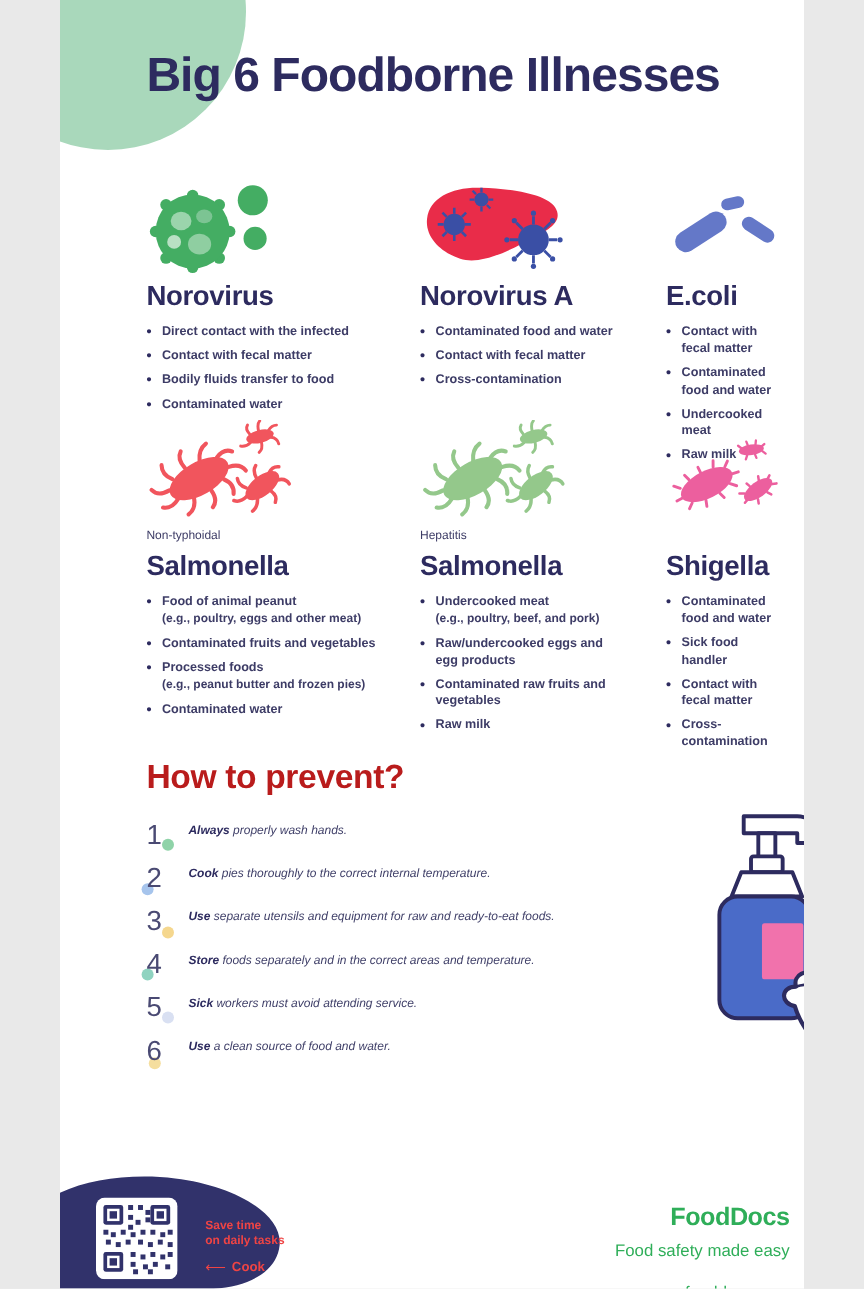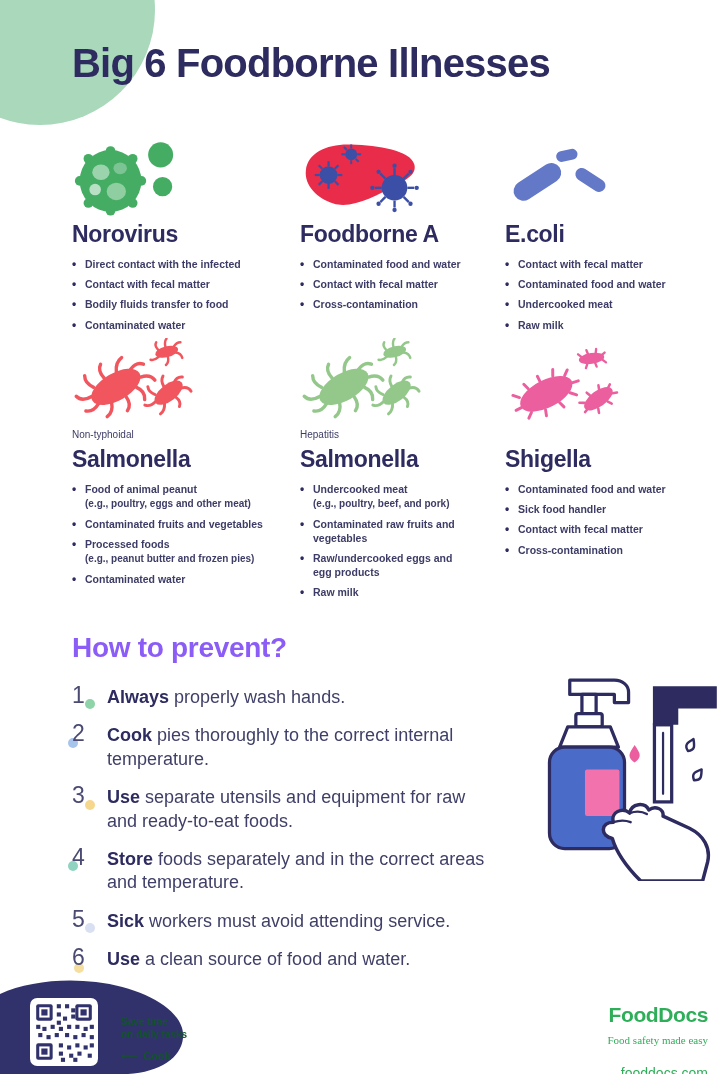--- a/index.html
+++ b/index.html
@@ -1,70 +1,70 @@
 <!DOCTYPE html>
 <html><head>
 <meta charset="utf-8">
 <style>
   html,body{margin:0;padding:0;background:#e9e9e9;}
   .poster{
-    position:relative;width:720px;height:1074px;margin:0 auto;background:#ffffff;
+    position:relative;width:620px;height:1074px;margin:0 auto;background:#ffffff;
     overflow:hidden;font-family:"Liberation Sans",sans-serif;color:#3D3C66;
   }
   .mint-circle{position:absolute;left:-75px;top:-105px;width:230px;height:230px;
     border-radius:50%;background:#A9D8BB;z-index:0;}
   h1.title{position:absolute;left:72px;top:40px;margin:0;z-index:1;
     font-size:40px;line-height:1.15;font-weight:800;letter-spacing:-0.8px;color:#2D2B5F;}
 
   
-  .sections{position:absolute;top:136px;left:0;right:0;display:grid;
+  .sections{position:absolute;top:148px;left:0;right:0;display:grid;
     grid-template-columns:228px 205px auto;padding:0 18px 0 72px;z-index:1;}
   .cell{min-width:0;}
   .cell.r1{height:202px;}
   .icon-zone{display:flex;align-items:flex-end;height:80px;}
   .icon-zone.r2{height:86px;}
   .icon-zone svg{display:block;}
   .sublabel{min-height:13px;font-size:10px;line-height:13px;color:#3D3C66;margin-top:4px;}
   h2.section-title{margin:5px 0 0;font-size:23px;font-weight:800;letter-spacing:-0.3px;color:#2D2B5F;}
   ul.bullets{list-style:none;margin:9px 0 0;padding:0;}
   ul.bullets li{position:relative;padding-left:13px;margin-bottom:6px;
     font-size:10.5px;line-height:1.35;font-weight:700;color:#3D3C66;}
   ul.bullets li::before{content:"•";position:absolute;left:0;top:-1px;font-size:12px;color:#2D2B5F;}
   ul.bullets .note{display:block;font-weight:700;font-size:10px;margin-top:1px;}
   .narrow ul.bullets{max-width:168px;}
 
   
   .prevent{position:absolute;left:72px;top:632px;width:480px;z-index:1;}
-  h2.prevent-heading{margin:0;font-size:28px;font-weight:800;letter-spacing:-0.3px;color:#8b5cf6;}
+  h2.prevent-heading{margin:0;font-size:28px;font-weight:800;letter-spacing:-0.3px;color:#b91c1c;}
   ol.steps{list-style:none;margin:20px 0 0;padding:0;}
   ol.steps li{position:relative;z-index:0;display:flex;gap:17px;align-items:flex-start;margin-bottom:13px;}
   .num{position:relative;flex:0 0 18px;font-size:23px;line-height:1;color:#4A4A73;font-weight:400;}
   .num::before{content:"";position:absolute;width:10px;height:10px;border-radius:50%;z-index:-1;}
   ol.steps li:nth-child(1) .num::before{background:#8FD3A8;right:-5px;bottom:-2px;}
   ol.steps li:nth-child(2) .num::before{background:#A6C4EC;left:-4px;bottom:-3px;}
   ol.steps li:nth-child(3) .num::before{background:#F5D78E;right:-5px;bottom:-3px;}
   ol.steps li:nth-child(4) .num::before{background:#8FD3C0;left:-4px;bottom:-2px;}
   ol.steps li:nth-child(5) .num::before{background:#D9E0F2;right:-5px;bottom:-2px;}
   ol.steps li:nth-child(6) .num::before{background:#F5DE9E;left:2px;bottom:-4px;}
-  ol.steps p{margin:2px 0 0;max-width:380px;font-size:18px;line-height:1.3;color:#3F3F68;}
+  ol.steps p{margin:2px 0 0;max-width:380px;font-size:10px;line-height:1.3;color:#3F3F68;font-style:italic;}
   ol.steps strong{font-weight:700;color:#2D2B5F;}
 
   .handwash{position:absolute;left:528px;top:666px;width:190px;z-index:1;}
 
   
   .footer-blob{position:absolute;left:0;top:978px;width:200px;height:96px;z-index:1;}
   .qr{position:absolute;left:30px;top:998px;z-index:2;}
-  .footer-left-text{position:absolute;left:121px;top:1015px;z-index:2;color:#14532d;}
+  .footer-left-text{position:absolute;left:121px;top:1015px;z-index:2;color:#ef4444;}
   .save-time{font-size:10px;font-weight:700;line-height:1.3;}
   .scan-row{margin-top:9px;font-size:11px;display:flex;align-items:center;gap:5px;}
   .scan-arrow{font-size:12px;line-height:1;}
   .scan-label{font-weight:700;}
   .footer-right{position:absolute;right:12px;top:1003px;text-align:right;z-index:1;}
   .brand{font-size:21px;font-weight:800;letter-spacing:-0.4px;color:#2FAE59;}
-  .tagline{margin-top:7px;font-size:11px;color:#2FAE59;font-family:Liberation Serif, serif;}
+  .tagline{margin-top:7px;font-size:14px;color:#2FAE59;}
   .website{margin-top:19px;font-size:14px;color:#2FAE59;}
 </style>
 </head>
 <body>
 
 <div class="poster">
 
   <div class="mint-circle"></div>
   <h1 class="title">Big 6 Foodborne Illnesses</h1>
 
@@ -145,21 +145,21 @@
                   <circle cx="0" cy="-22.5" r="2.2"></circle>
                 <circle cx="16.2" cy="16.2" r="2.2"></circle>
                   <circle cx="-16.2" cy="16.2" r="2.2"></circle>
                 <circle cx="16.2" cy="-16.2" r="2.2"></circle>
                   <circle cx="-16.2" cy="-16.2" r="2.2"></circle>
               </g>
             </g>
           </g>
         </svg>
       </div>
-      <h2 class="section-title">Foodborne A</h2>
+      <h2 class="section-title">Norovirus A</h2>
       <ul class="bullets">
         <li><span class="b">Contaminated food and water</span></li>
         <li><span class="b">Contact with fecal matter</span></li>
         <li><span class="b">Cross-contamination</span></li>
       </ul>
     </section>
 
     <section class="cell r1">
       <div class="icon-zone">
         <svg width="108" height="62" viewBox="0 0 110 62" style="margin-bottom:10px" aria-hidden="true">
@@ -264,22 +264,22 @@
               <path d="M-16,-1 q-8,1 -11,-4"></path>
               <ellipse rx="17" ry="8.5" fill="#94C88B" stroke="none"></ellipse>
             </g>
           </g>
         </svg>
       </div>
       <div class="sublabel">Hepatitis</div>
       <h2 class="section-title">Salmonella</h2>
       <ul class="bullets">
         <li><span class="b">Undercooked meat</span><span class="note">(e.g., poultry, beef, and pork)</span></li>
+        <li><span class="b">Raw/undercooked eggs and egg products</span></li>
         <li><span class="b">Contaminated raw fruits and vegetables</span></li>
-        <li><span class="b">Raw/undercooked eggs and egg products</span></li>
         <li><span class="b">Raw milk</span></li>
       </ul>
     </section>
 
     <section class="cell r2c">
       <div class="icon-zone r2">
         <svg width="118" height="82" viewBox="0 0 120 82" aria-hidden="true">
           <g stroke="#EC5F9E" stroke-width="3" stroke-linecap="round" fill="none">
             <g transform="translate(42 52) rotate(-27)">
               <line x1="-26" y1="-9" x2="-31" y2="-14"></line>

